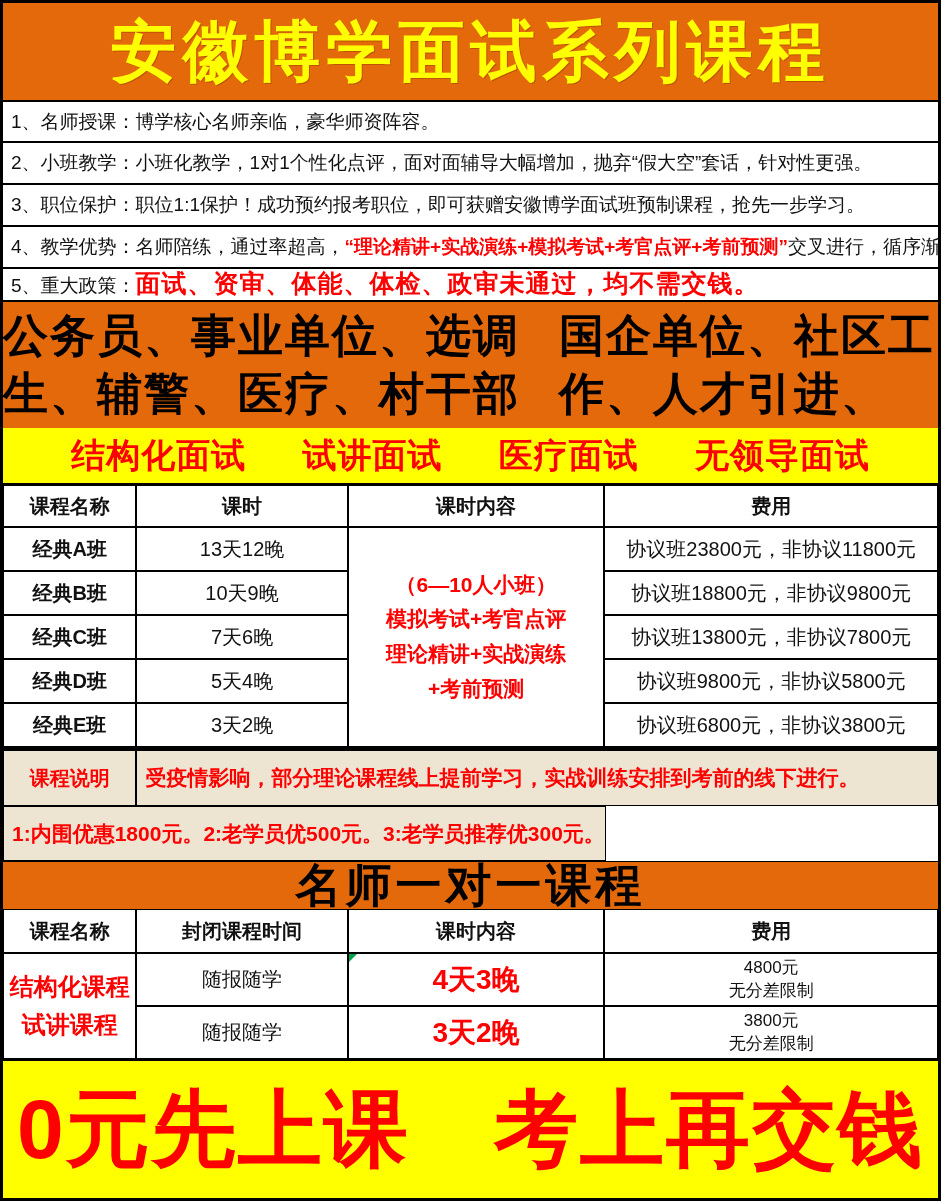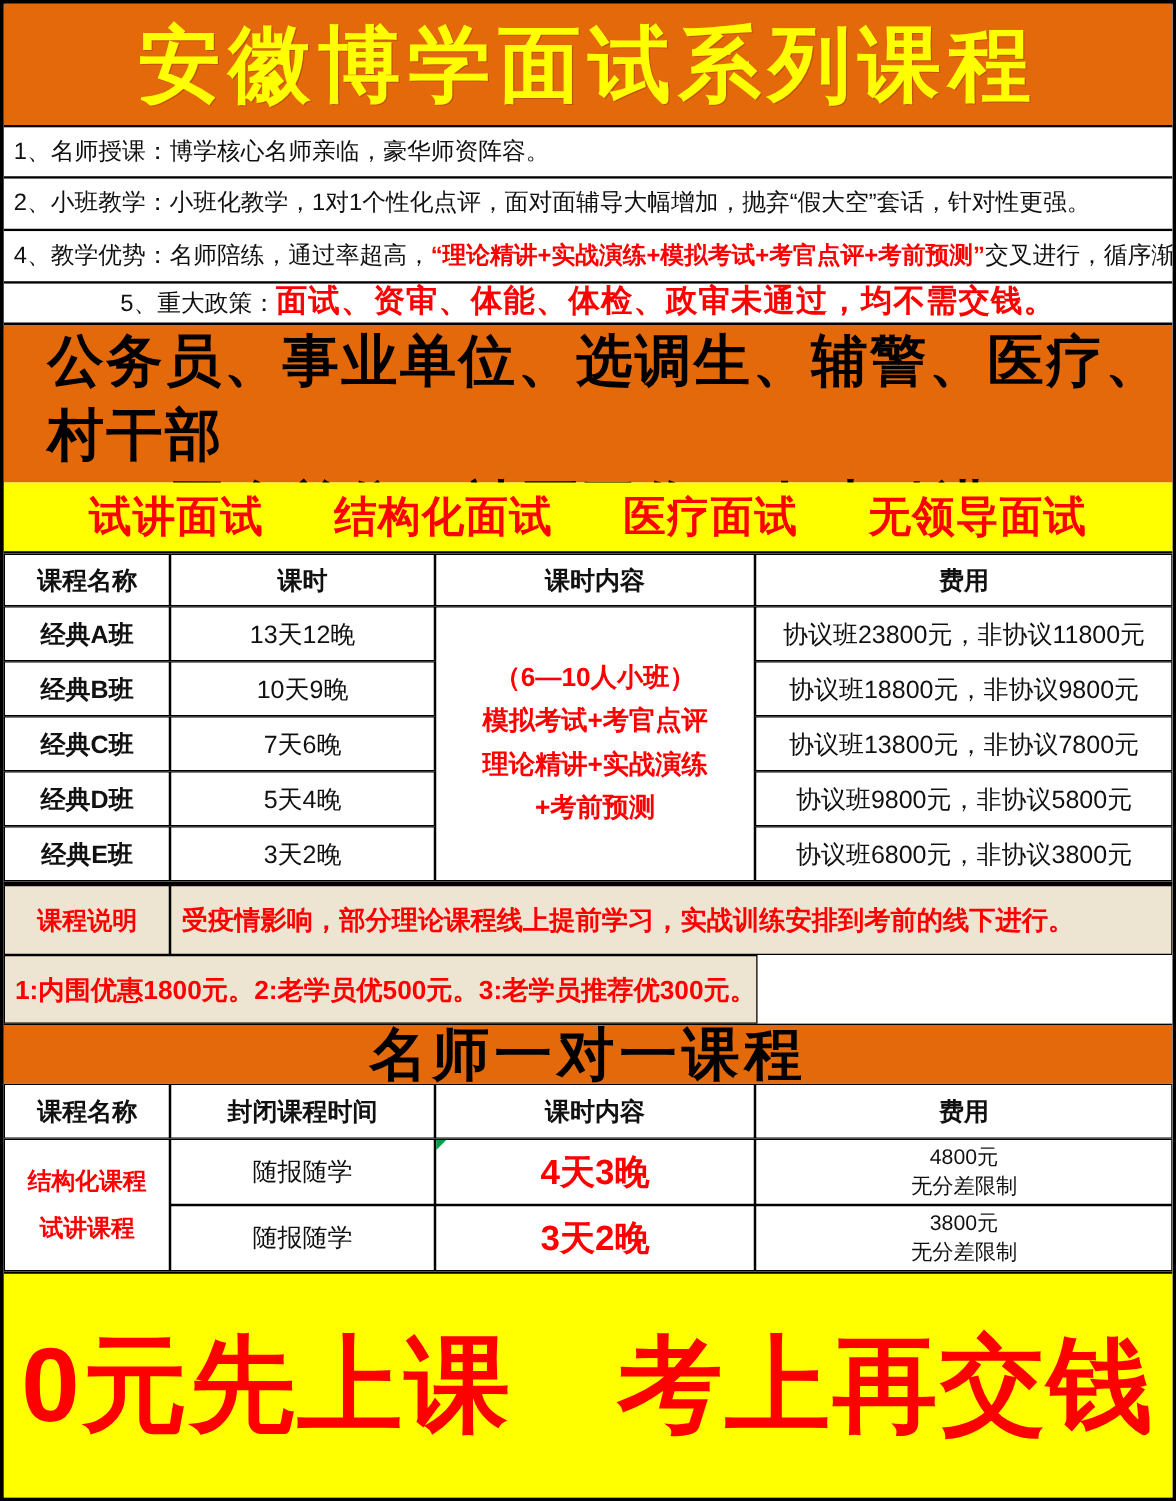--- a/index.html
+++ b/index.html
@@ -16,29 +16,29 @@
     font-size:66px; font-weight:900; letter-spacing:6px;
     font-family:"Liberation Serif","DejaVu Serif",serif;
     border-bottom:2px solid #000; flex:0 0 auto; text-shadow:1px 1px 0 rgba(120,40,0,.35);
   }
   
   .feature {
     flex:0 0 auto; display:flex; align-items:center; padding:0 8px;
     border-bottom:2px solid #000; font-size:19px; color:#111; line-height:1.15;
     background:#fff; white-space:nowrap;
   }
-  .f-41 { height:41px; } .f-42 { height:42px; } .f-33 { height:33px;justify-content:center; }
+  .f-41 { height:41px; } .f-42 { height:42px; } .f-33 { height:33px; }
   .red-strong { color:var(--red); font-weight:bold; }
   .red-big { color:var(--red); font-weight:900; font-size:25px; letter-spacing:1px;
              font-family:"Liberation Serif","DejaVu Serif",serif; }
   
   .jobs-banner {
     height:126px; background:var(--orange); color:#000; flex:0 0 auto;
-    display:flex; flex-direction:column; align-items:center; justify-content:flex-start;
-    font-size:45px; font-weight:900; line-height:1.3; letter-spacing:2px;padding-left:35px;
+    display:flex; align-items:center; justify-content:flex-end;
+    font-size:45px; font-weight:900; line-height:1.3; letter-spacing:2px;
   }
   
   .types-banner {
     height:57px; background:var(--bright-yellow); color:var(--red); flex:0 0 auto;
     display:flex; align-items:center; justify-content:space-around; padding:0 40px;
     font-size:34px; font-weight:900; border-bottom:2px solid #000; letter-spacing:1px;
   }
   
   .grid { display:grid; grid-template-columns:132fr 209fr 254fr 330fr; flex:0 0 auto; }
   .cell {
@@ -47,21 +47,21 @@
     text-align:center; position:relative;
   }
   .hdr { font-weight:bold; height:42px;font-family:Liberation Serif, serif; }
   .h44 { height:44px;text-align:center; } .h53 { height:53px; }
   .bold { font-weight:bold; }
   .content-merged {
     grid-column:3; grid-row:2 / span 5; color:var(--red); font-weight:900;
     font-size:21px; line-height:1.65;
   }
   .name-merged {
-    grid-column:1; grid-row:2 / span 2; color:var(--red); font-weight:900; font-size:19px;
+    grid-column:1; grid-row:2 / span 2; color:var(--red); font-weight:900; font-size:24px;
     justify-content:space-around; padding:14px 0;
   }
   .red-cell { color:var(--red); font-weight:900; font-size:28px; }
   .fee-two { font-size:17px; line-height:1.35; }
   
   .note-row { display:grid; grid-template-columns:132fr 793fr; flex:0 0 auto; }
   .note-label {
     background:var(--beige); border:1px solid #000; color:var(--red); font-weight:900;
     font-size:20px; display:flex; align-items:center; justify-content:center;
   }
@@ -95,34 +95,37 @@
 
   <div class="title-banner">安徽博学面试系列课程</div>
 
   <div class="feature f-41">
     <span><span>1、名师授课：</span><span>博学核心名师亲临，豪华师资阵容。</span></span>
   </div>
   <div class="feature f-42">
     <span><span>2、小班教学：</span><span>小班化教学，1对1个性化点评，面对面辅导大幅增加，抛弃“假大空”套话，针对性更强。</span></span>
   </div>
   <div class="feature f-42">
+    <span><span>3、职位保护：</span><span>职位1:1保护！成功预约报考职位，即可获赠安徽博学面试班预制课程，抢先一步学习。</span></span>
+  </div>
+  <div class="feature f-42">
     <span><span>4、教学优势：</span><span>名师陪练，通过率超高，</span><span class="red-strong">“理论精讲+实战演练+模拟考试+考官点评+考前预测”</span><span>交叉进行，循序渐进。</span></span>
   </div>
   <div class="feature f-33">
     <span><span>5、重大政策：</span><span class="red-big">面试、资审、体能、体检、政审未通过，均不需交钱。</span></span>
   </div>
 
   <div class="jobs-banner">
     <div>公务员、事业单位、选调生、辅警、医疗、村干部</div>
     <div>国企单位、社区工作、人才引进、</div>
   </div>
 
   <div class="types-banner">
+    <span>结构化面试</span>
     <span>试讲面试</span>
-    <span>结构化面试</span>
     <span>医疗面试</span>
     <span>无领导面试</span>
   </div>
 
   <div class="grid">
     <div class="cell hdr">课程名称</div>
     <div class="cell hdr">课时</div>
     <div class="cell hdr">课时内容</div>
     <div class="cell hdr">费用</div>
 

